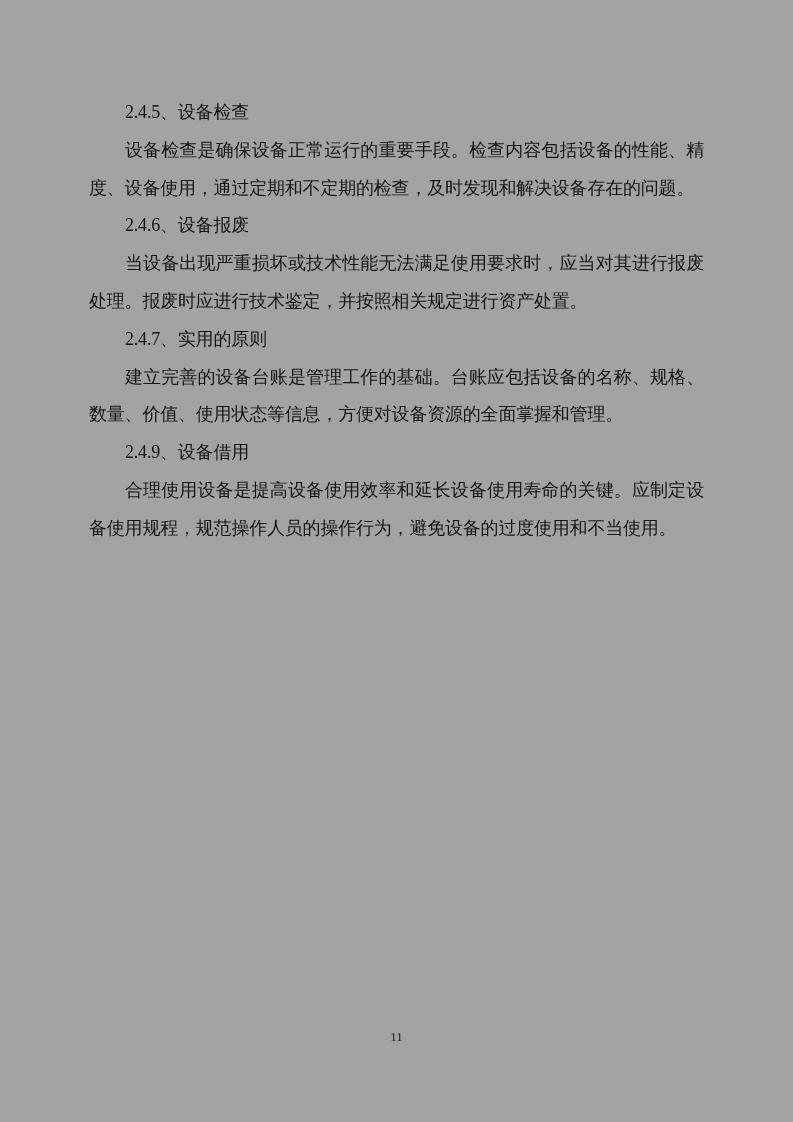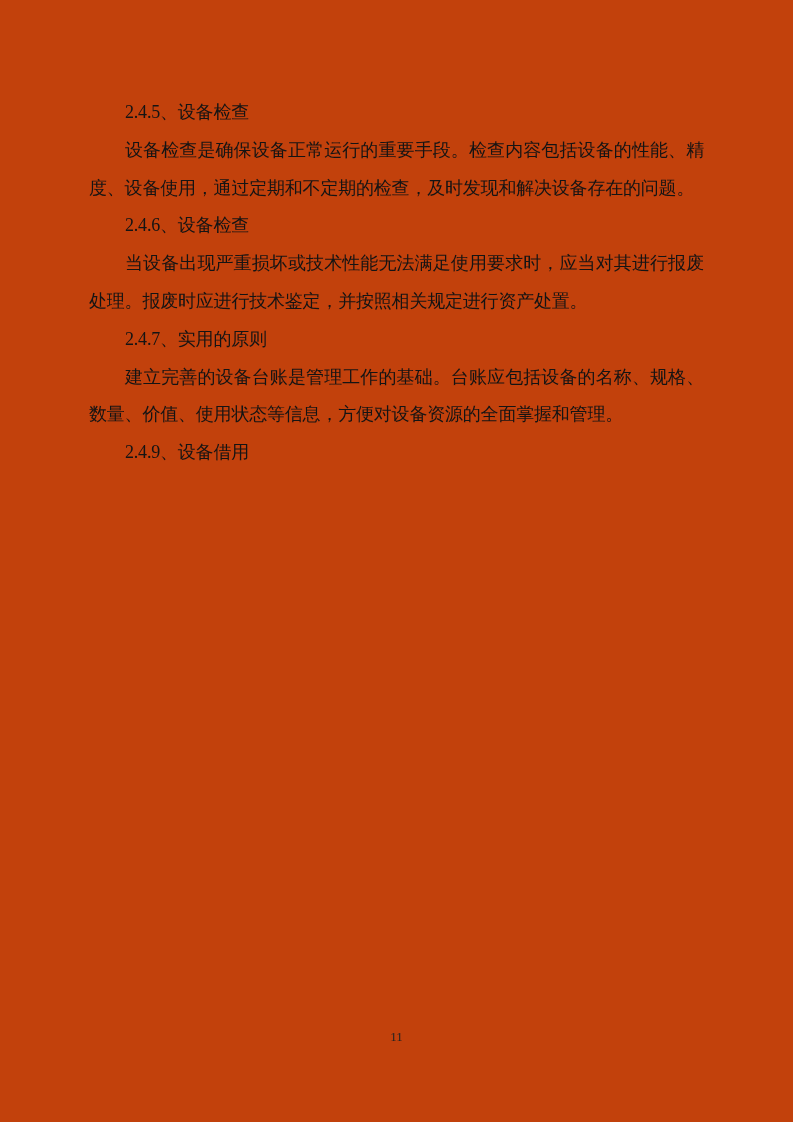--- a/index.html
+++ b/index.html
@@ -4,21 +4,21 @@
 <style>
   html, body {
     margin: 0;
     padding: 0;
     background: #ffffff;
   }
   .page {
     position: relative;
     width: 793px;
     height: 1122px;
-    background: #c2410c;
+    background: #a3a3a3;
     overflow: hidden;
     font-family: "Liberation Serif", "DejaVu Serif", serif;
     color: #141414;
   }
   .content {
     position: absolute;
     top: 94px;
     left: 89px;
     width: 615px;
   }
@@ -53,33 +53,34 @@
 
 <div class="page">
   <div class="content">
 
     <section>
       <p class="section-heading">2.4.5、设备检查</p>
       <p class="section-paragraph">设备检查是确保设备正常运行的重要手段。检查内容包括设备的性能、精度、设备使用，通过定期和不定期的检查，及时发现和解决设备存在的问题。</p>
     </section>
 
     <section>
-      <p class="section-heading">2.4.6、设备检查</p>
+      <p class="section-heading">2.4.6、设备报废</p>
       <p class="section-paragraph">当设备出现严重损坏或技术性能无法满足使用要求时，应当对其进行报废处理。报废时应进行技术鉴定，并按照相关规定进行资产处置。</p>
     </section>
 
     <section>
       <p class="section-heading">2.4.7、实用的原则</p>
       <p class="section-paragraph">建立完善的设备台账是管理工作的基础。台账应包括设备的名称、规格、数量、价值、使用状态等信息，方便对设备资源的全面掌握和管理。</p>
     </section>
 
     <section>
     </section>
 
     <section>
       <p class="section-heading">2.4.9、设备借用</p>
+      <p class="section-paragraph">合理使用设备是提高设备使用效率和延长设备使用寿命的关键。应制定设备使用规程，规范操作人员的操作行为，避免设备的过度使用和不当使用。</p>
     </section>
 
 
   </div>
 
   <div class="page-footer">11</div>
 </div>
 
 </body></html>

